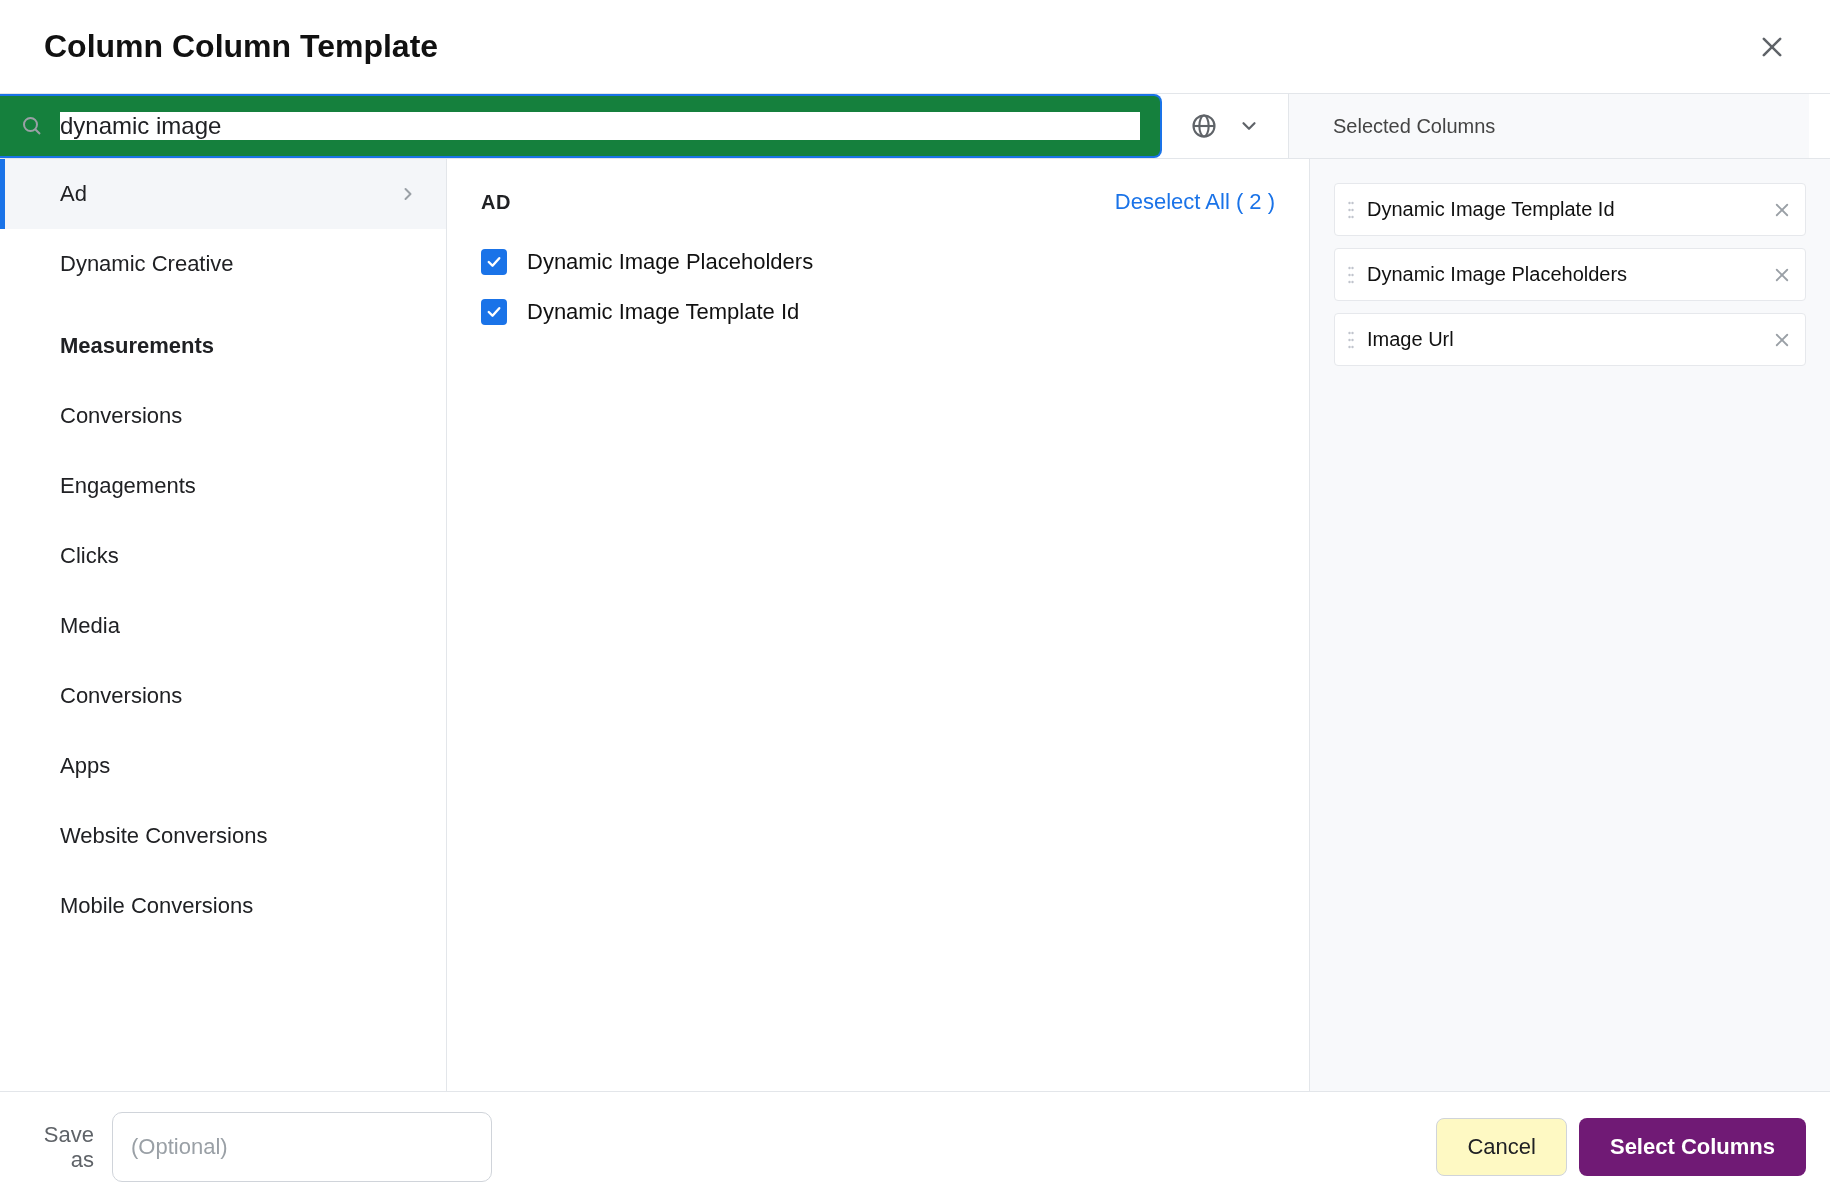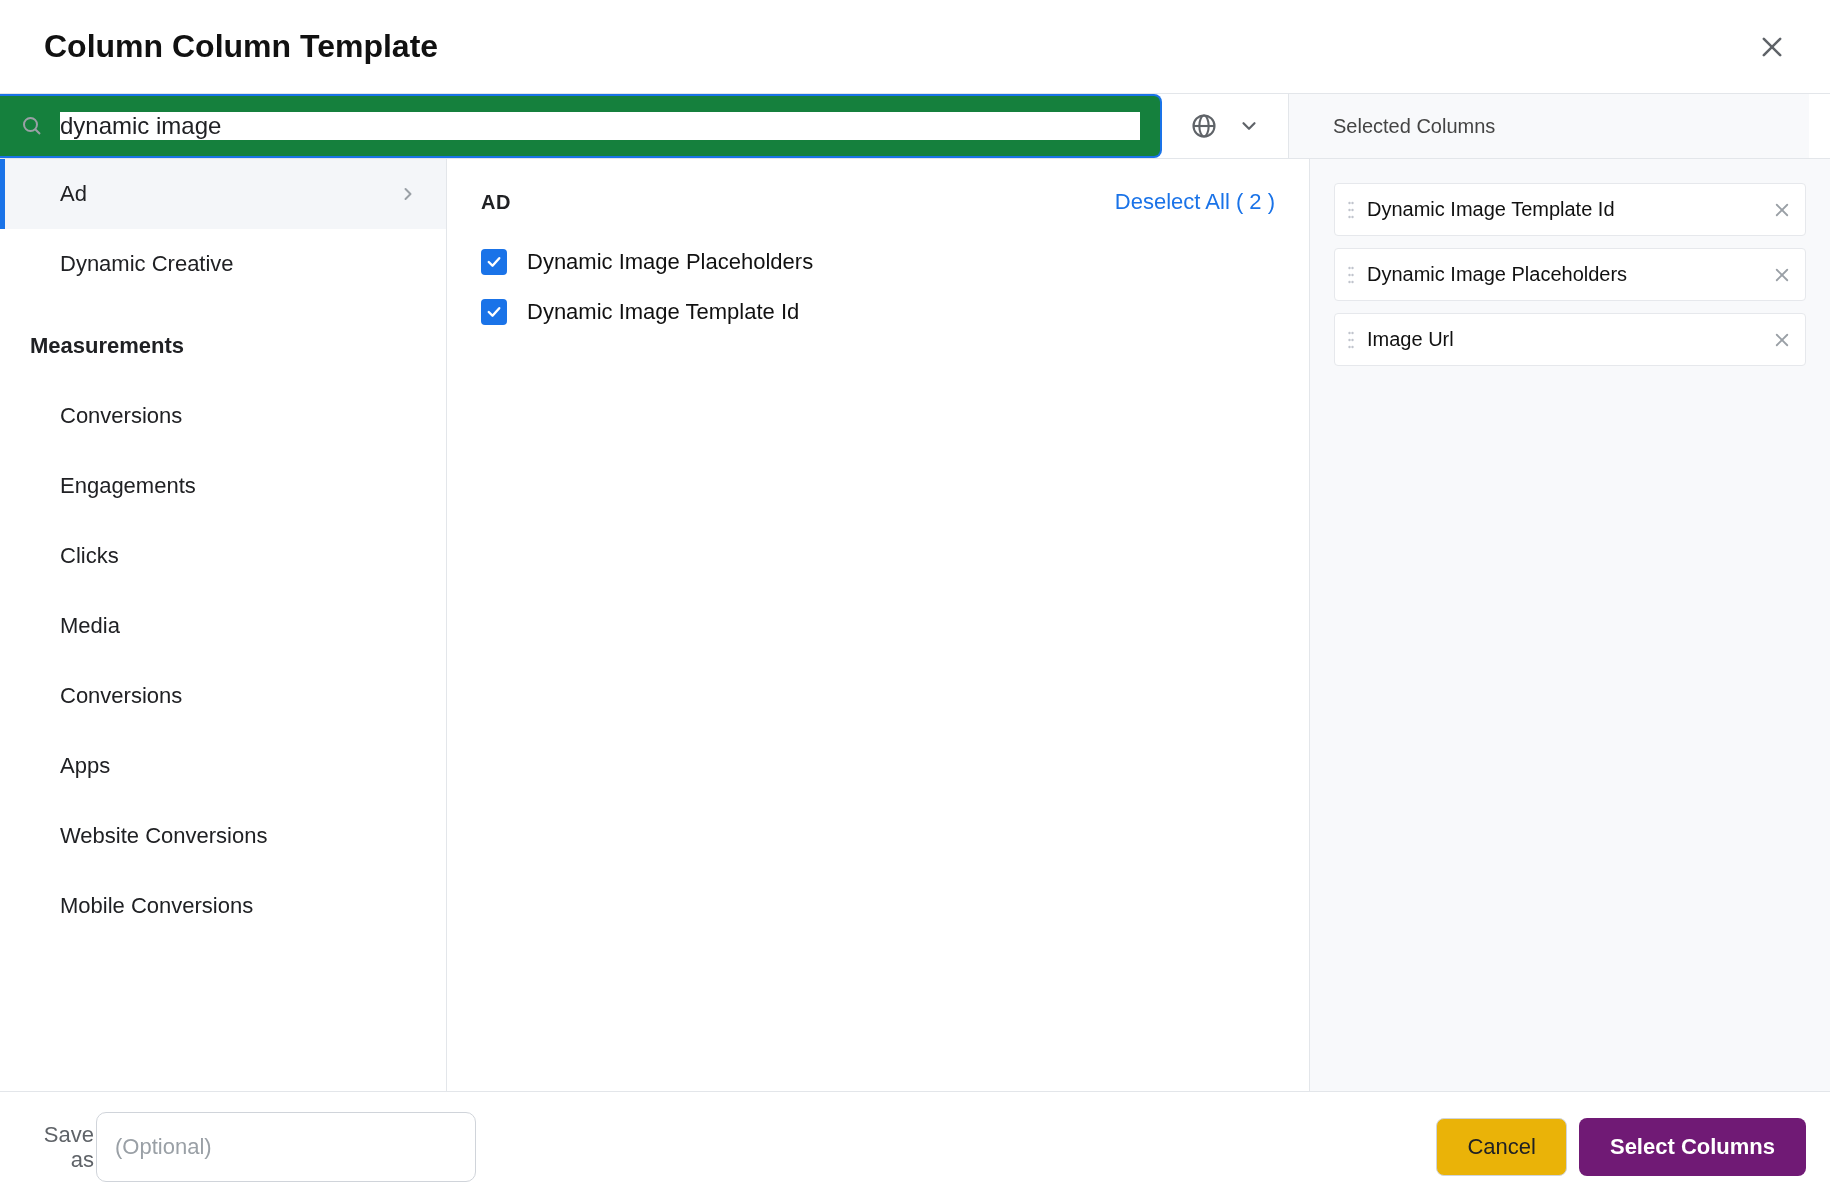--- a/index.html
+++ b/index.html
@@ -55,21 +55,21 @@
   .sidebar-item, .sidebar-header {
     display: flex; align-items: center; justify-content: space-between;
     padding: 22px 28px 22px 60px; font-size: 22px; color: #202124;
     cursor: pointer;
   }
   .sidebar-item.active {
     background: #f4f6f9; border-left: 5px solid #1a73e8; padding-left: 55px;
   }
   .sidebar-item .chevron-right-icon { width: 20px; height: 20px; color: #9aa0a6; }
   .sidebar-header {
-    font-weight: 700; cursor: default; padding-left: 30px; padding-top: 34px;
+    font-weight: 700; cursor: default; padding-top: 34px;
   }
 
   .center {
     flex: 1; padding: 30px 34px; border-right: 1px solid #e3e6ea;
   }
   .center-header {
     display: flex; align-items: center; justify-content: space-between;
     margin-bottom: 22px;
   }
   .center-header .section-title { font-size: 20px; font-weight: 700; letter-spacing: 0.5px; color: #202124; }
@@ -99,34 +99,34 @@
   .drag-icon svg { width: 100%; height: 100%; }
   .chip-close { width: 18px; height: 18px; color: #9aa0a6; cursor: pointer; }
   .chip-close svg { width: 100%; height: 100%; }
 
   
   .footer {
     border-top: 1px solid #e3e6ea;
     display: flex; align-items: center; justify-content: space-between;
     padding: 20px 24px 20px 36px;
   }
-  .saveas-group { display: flex; align-items: center; gap: 2px; }
+  .saveas-group { display: flex; align-items: center; gap: 18px; }
   .saveas-label { font-size: 22px; color: #5f6368; line-height: 1.15; text-align: right; width: 58px; }
   .saveas-input {
     width: 380px; height: 70px; border: 1px solid #d0d4da; border-radius: 10px;
     font-size: 22px; padding: 0 18px; color: #202124;
   }
   .saveas-input::placeholder { color: #9aa0a6; }
   .footer-actions { display: flex; gap: 12px; }
   .btn {
     height: 58px; padding: 0 30px; border-radius: 8px; font-size: 22px;
     display: inline-flex; align-items: center; justify-content: center; cursor: pointer;
     border: 1px solid transparent;
   }
-  .btn-secondary { background: #eab308; border-color: #d0d4da; color: #202124; }
+  .btn-secondary { background: #fef9c3; border-color: #d0d4da; color: #202124; }
   .btn-primary { background: #701a75; color: #fff; font-weight: 600; }
 </style>
 </head>
 <body>
 
 <div class="header">
   <h1>Column Column Template</h1>
   <div class="close-btn">
     <svg viewBox="0 0 24 24" fill="none" stroke="currentColor" stroke-width="2.2" stroke-linecap="round">
       <line x1="5" y1="5" x2="19" y2="19"></line>

